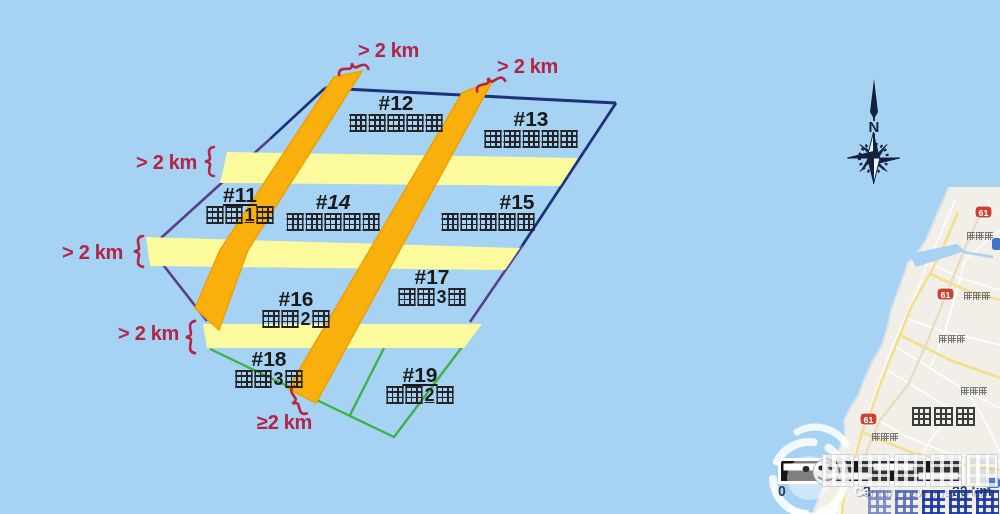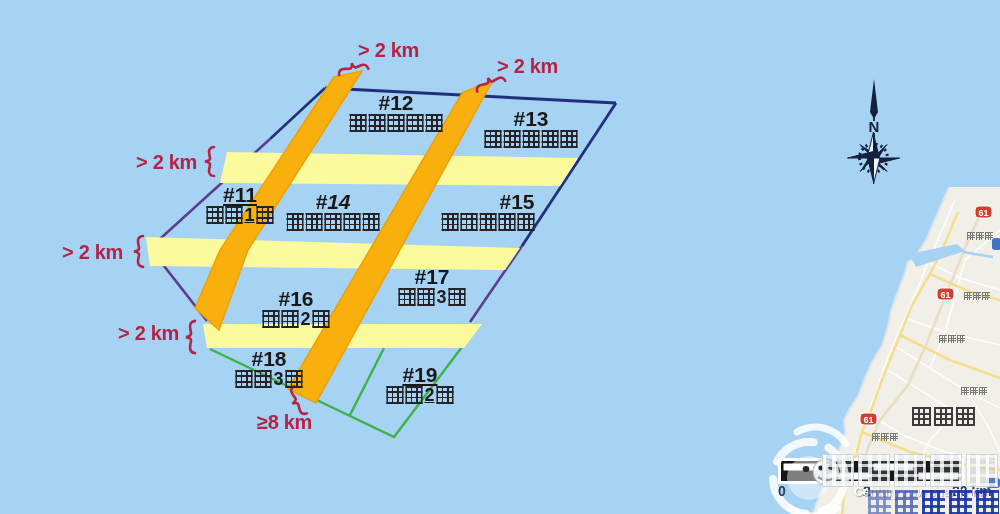--- a/index.html
+++ b/index.html
@@ -205,21 +205,21 @@
       <span class="k"></span>
       <span class="k1">2</span>
       <span class="k"></span>
     </div></div>
 
 <div class="red" style="left:358px;top:39px;">&gt; 2 km</div>
 <div class="red" style="left:497px;top:55px;">&gt; 2 km</div>
 <div class="red" style="left:136px;top:151px;">&gt; 2 km</div>
 <div class="red" style="left:62px;top:241px;">&gt; 2 km</div>
 <div class="red" style="left:118px;top:322px;">&gt; 2 km</div>
-<div class="red" style="left:257px;top:411px;">≥8 km</div>
+<div class="red" style="left:257px;top:411px;">≥2 km</div>
 
 <div class="town" style="left:967px;top:232px;">
     <span class="tg"></span>
     <span class="tg"></span>
     <span class="tg"></span>
   </div>
 <div class="town" style="left:964px;top:292px;">
     <span class="tg"></span>
     <span class="tg"></span>
     <span class="tg"></span>

